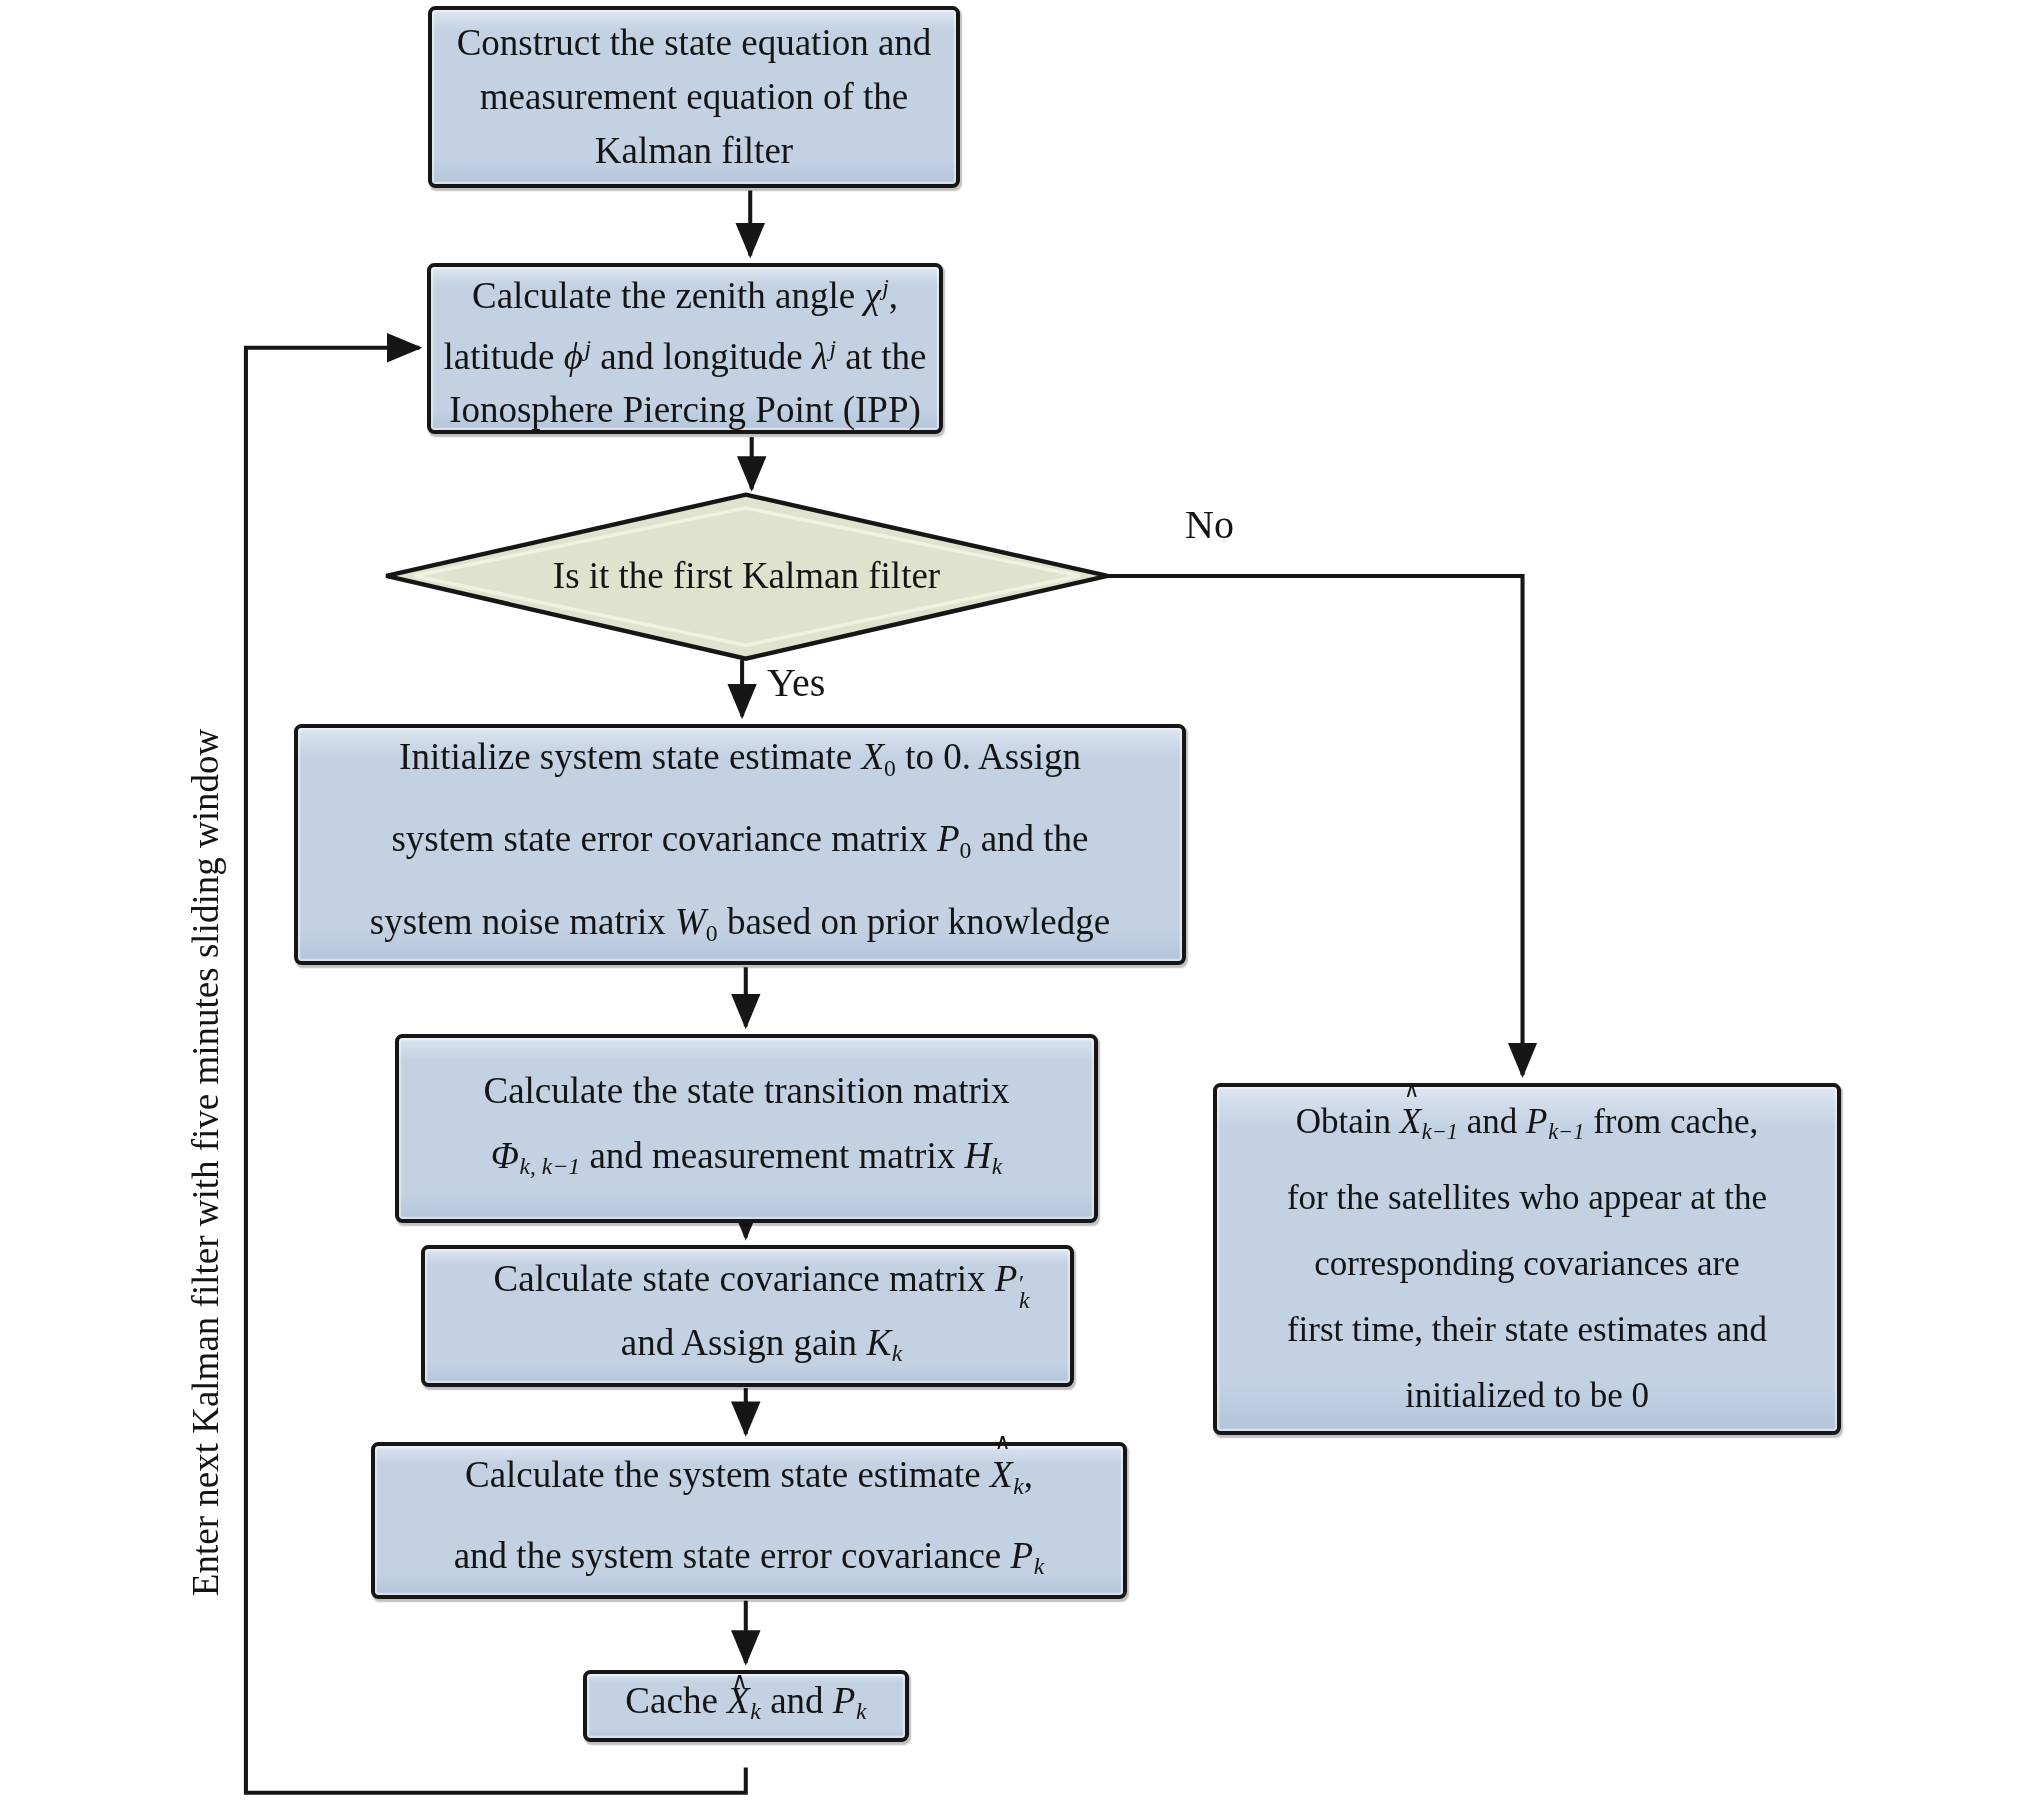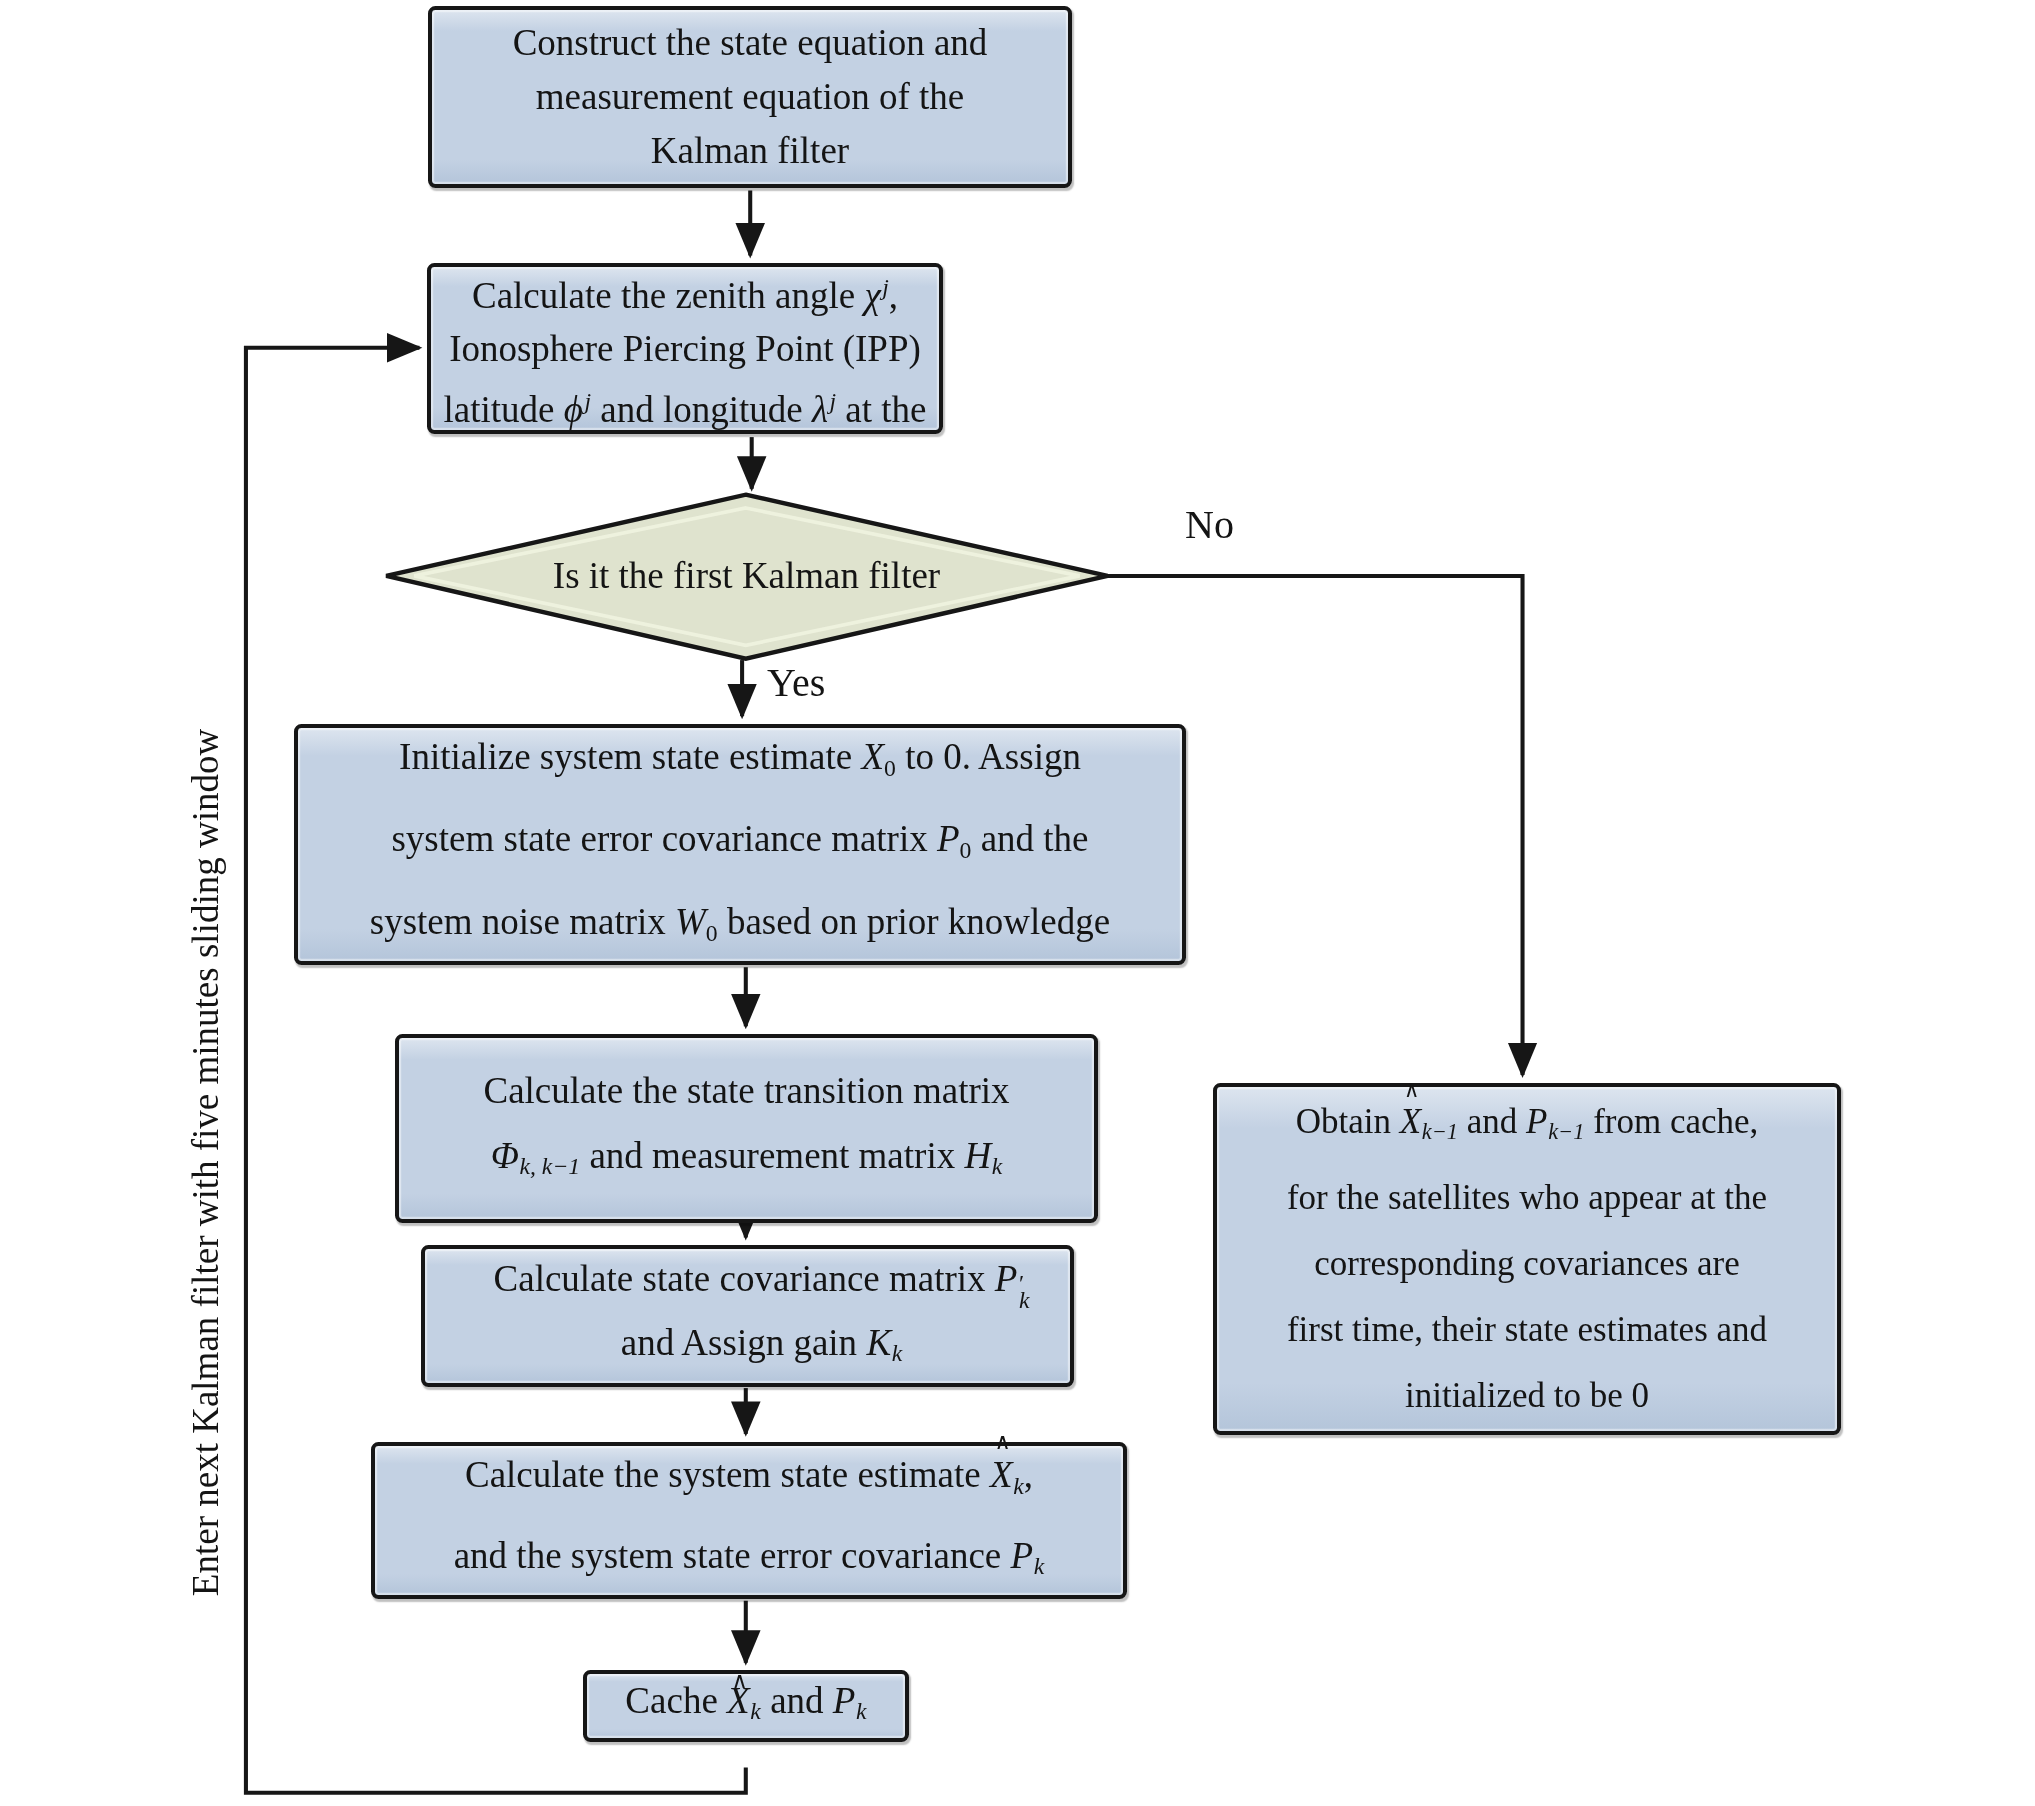--- a/index.html
+++ b/index.html
@@ -15,21 +15,21 @@
   .w{fill:none;stroke:#161616;stroke-width:5.5;stroke-linejoin:miter;}
   .box{
     position:absolute;box-sizing:border-box;
     background:linear-gradient(180deg,#dde5ef 0%,#c3d1e3 12%,#c3d1e3 86%,#b4c5da 100%);
     border:4.4px solid #161616;border-radius:7.4px;
     box-shadow:inset 0 0 0 2.2px rgba(255,255,255,0.45), 1.5px 2.2px 1.5px rgba(0,0,0,0.25);
     display:flex;flex-direction:column;justify-content:center;align-items:center;
     text-align:center;font-size:37px;
   }
   .ln{white-space:nowrap;}
-  .b1{left:428px;top:5.9px;width:644px;height:182px;}   .b1 .ln{line-height:54px;}
+  .b1{left:428px;top:5.9px;width:532px;height:182px;}   .b1 .ln{line-height:54px;}
   .b2{left:427px;top:263px;width:516px;height:171px;} .b2 .ln{line-height:53px;}
   .b3{left:294px;top:724px;width:892px;height:241px;align-items:center;}.b3 .ln{line-height:71px;}
   .b4{left:395px;top:1034px;width:703px;height:189px;}.b4 .ln{line-height:65px;}
   .b5{left:421px;top:1245px;width:653px;height:142px;}.b5 .ln{line-height:64px;margin-left:28px;}
   .b6{left:371px;top:1442px;width:756px;height:157px;}.b6 .ln{line-height:70px;}
   .b7{left:583px;top:1670px;width:326px;height:72px;}.b7 .ln{line-height:44px;}
   .b8{left:1213px;top:1083px;width:628px;height:352px;font-size:35px;}.b8 .ln{line-height:66px;}
   .dtext{position:absolute;left:414px;top:554px;width:665px;height:44px;line-height:44px;
          text-align:center;font-size:37px;white-space:nowrap;}
   .lbl{position:absolute;font-size:40px;line-height:40px;}
@@ -74,22 +74,22 @@
   </svg>
 
   <div class="box b1">
     <div class="ln"><span>Construct the state equation and</span></div>
     <div class="ln"><span>measurement equation of the</span></div>
     <div class="ln"><span>Kalman filter</span></div>
   </div>
 
   <div class="box b2">
     <div class="ln"><span>Calculate the zenith angle </span><span class="it">χ</span><span class="sp">j</span><span>,</span></div>
+    <div class="ln"><span>latitude </span><span class="it">ϕ</span><span class="sp">j</span><span> and longitude </span><span class="it">λ</span><span class="sp">j</span><span> at the</span></div>
     <div class="ln"><span>Ionosphere Piercing Point (IPP)</span></div>
-    <div class="ln"><span>latitude </span><span class="it">ϕ</span><span class="sp">j</span><span> and longitude </span><span class="it">λ</span><span class="sp">j</span><span> at the</span></div>
   </div>
 
   <div class="dtext"><span>Is it the first Kalman filter</span></div>
 
   <div class="lbl yes"><span>Yes</span></div>
   <div class="lbl no"><span>No</span></div>
 
   <div class="box b3">
     <div class="ln"><span>Initialize system state estimate </span><span class="it">X</span><span class="sb">0</span><span> to 0. Assign</span></div>
     <div class="ln"><span>system state error covariance matrix </span><span class="it">P</span><span class="sb">0</span><span> and the</span></div>

